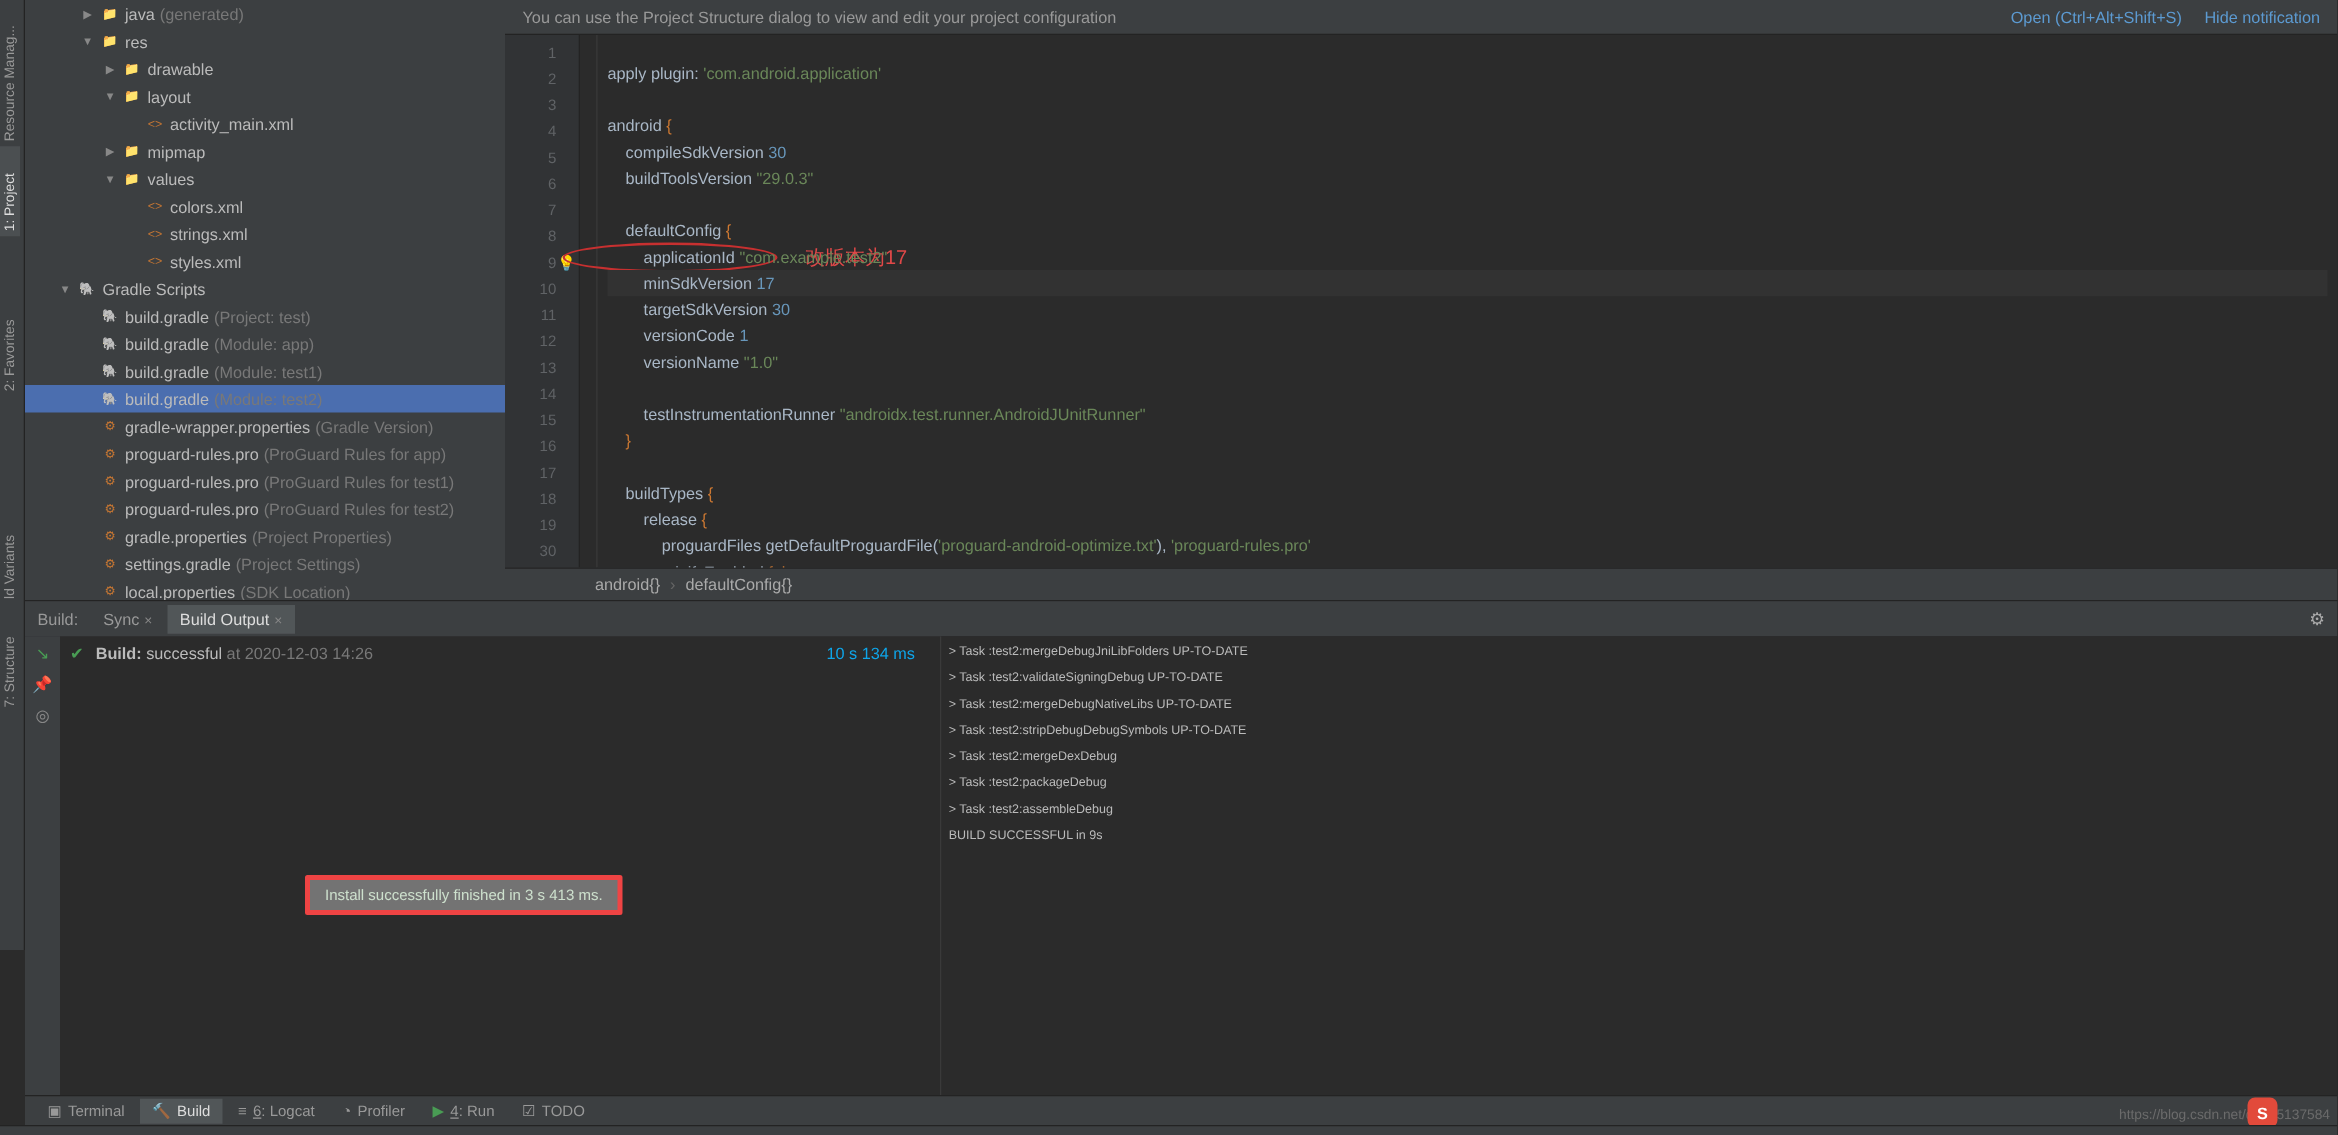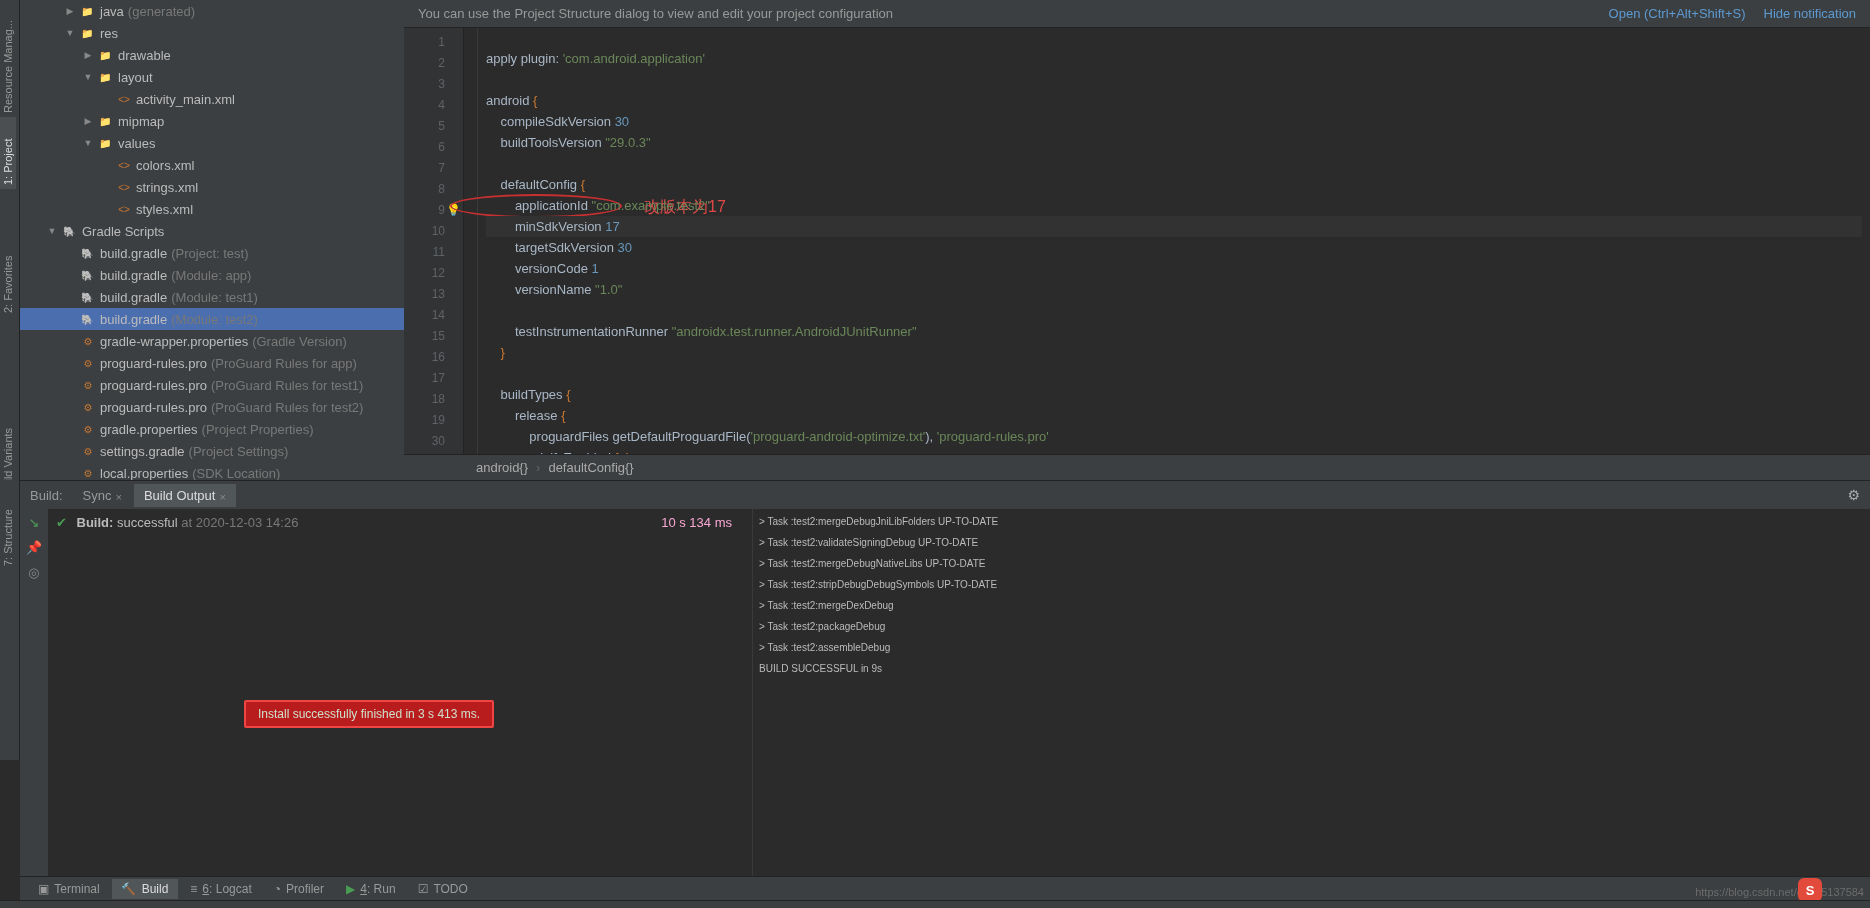--- a/index.html
+++ b/index.html
@@ -52,26 +52,26 @@
 .build-tabs .tab.active { background:#515658; color:#ddd; }
 .build-tabs .close { color:#888; font-size:11px; }
 .build-tabs .label { color:#999; margin-right:8px; }
 .build-tabs .gear { margin-left:auto; margin-right:10px; color:#aaa; cursor:pointer; font-size:14px; }
 .build-body { flex:1; display:flex; }
 .build-left-tools { width:28px; background:#3c3f41; display:flex; flex-direction:column; align-items:center; padding-top:6px; gap:10px; }
 .build-left-tools span { color:#888; font-size:13px; cursor:pointer; }
 .build-status { width:704px; padding:6px 8px; color:#bbb; }
 .build-status .check { color:#499c54; margin-right:6px; }
 .build-status .time { color:#787878;text-align:center; }
-.build-status .ms { float:right; color:#f9a8d4; margin-right:12px; }
+.build-status .ms { float:right; color:#0ea5e9; margin-right:12px; }
 .build-output { flex:1; background:#2b2b2b; padding:2px 6px; font-size:10px; line-height:21px; color:#bbb; border-left:1px solid #3a3a3a; }
 .build-output .ln { white-space:pre; }
 
 
-.tooltip { position:absolute; background:#b91c1c; border:2px solid #ef4444; color:#cde0cd; padding:5px 12px; border-radius:2px; font-size:12px; }
+.tooltip { position:absolute; background:#737373; border:4px solid #ef4444; color:#cde0cd; padding:5px 12px; border-radius:2px; font-size:12px; }
 
 
 .bottom-bar { position:absolute; left:20px; bottom:8px; right:0; height:24px; background:#3c3f41; display:flex; align-items:center; padding-left:8px; gap:2px; border-top:1px solid #232323; }
 .bottom-bar .btn { padding:3px 10px; color:#999; cursor:pointer; display:flex; align-items:center; gap:5px; font-size:12px; }
 .bottom-bar .btn.active { background:#515658; color:#ddd; }
 .bottom-bar .btn .u { text-decoration:underline; }
 .watermark { position:absolute; right:6px; bottom:10px; color:#6b6b6b; font-size:11px; }
 
 
 .status-bar { position:absolute; left:0; bottom:0; right:0; height:8px; background:#3c3f41; border-top:1px solid #232323; }

